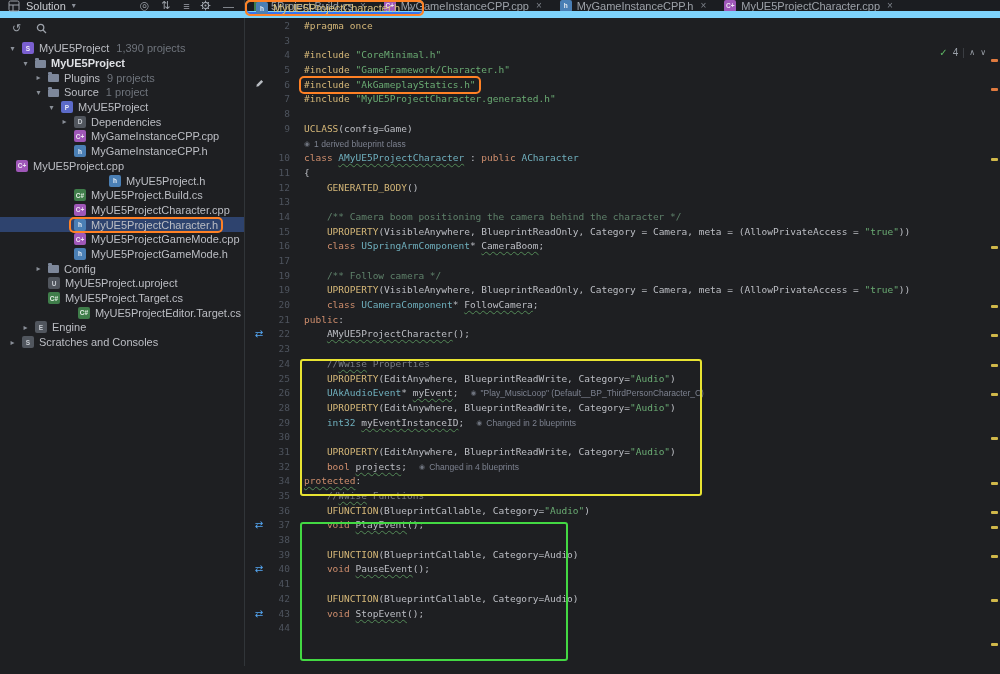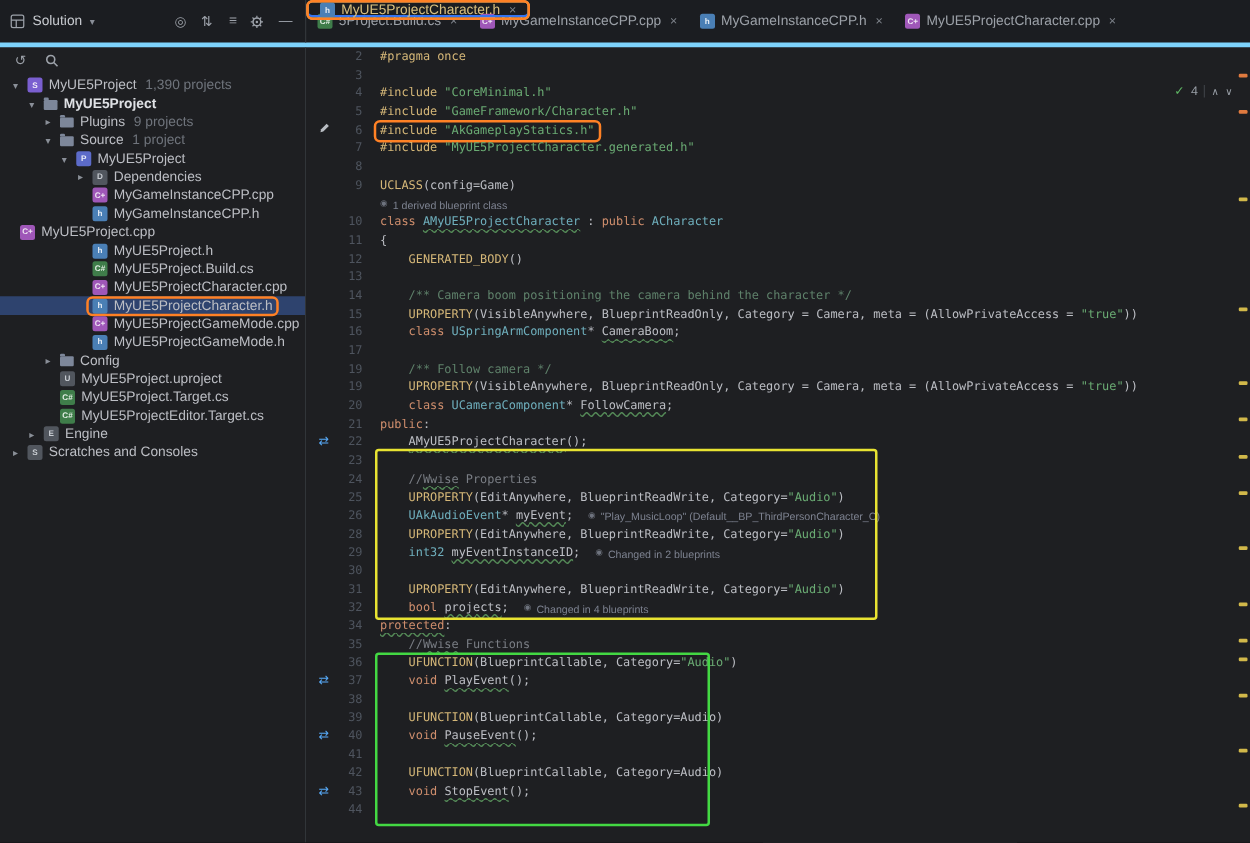--- a/index.html
+++ b/index.html
@@ -1,20 +1,20 @@
 <!DOCTYPE html>
 <html><head>
 <meta charset="utf-8">
 <style>
   *{margin:0;padding:0;box-sizing:border-box}
   html,body{width:1000px;height:674px;overflow:hidden;background:#141517}
   body{font-family:"Liberation Sans","DejaVu Sans",sans-serif;-webkit-font-smoothing:antialiased}
   .app{position:relative;width:1000px;height:674px;background:#1e1f22;color:#bcbec4;overflow:hidden}
   
-  .topbar{display:flex;height:38px;background:#1b1d21;border-bottom:4px solid #7dd3fc}
+  .topbar{display:flex;height:18px;background:#1b1d21;border-bottom:7px solid #7dd3fc}
   .sol{width:245px;flex:none;display:flex;align-items:center;gap:6px;padding:0 8px;border-right:1px solid #313539}
   .soltxt{font-size:11px;color:#c8cbd0}
   .caret{color:#8a8f98;font-size:8px}
   .spacer{flex:1}
   .tbi{color:#9da2aa;font-size:11px;width:15px;text-align:center;cursor:default}
   .gridic svg,.tbi svg{display:block}
   
   .tabs{flex:1;display:flex;align-items:stretch;overflow:hidden}
   .tab{display:flex;align-items:center;gap:5px;padding:0 9px;font-size:11px;color:#9ca1a8;white-space:nowrap;position:relative;cursor:default}
   .tab.active{color:#d9c07f;box-shadow:inset 0 -2px 0 #3574f0}
@@ -191,21 +191,21 @@
               <span class="tl">MyGameInstanceCPP.h</span>
             </span>
           </div>
           <div class="trow" style="">
             <span class="arr"></span>
             <span class="twrap">
               <span class="fic" style="background: rgb(159, 87, 184); color: rgb(238, 228, 242);">C+</span>
               <span class="tl">MyUE5Project.cpp</span>
             </span>
           </div>
-          <div class="trow" style="padding-left: 58px;">
+          <div class="trow" style="padding-left: 93px;">
             <span class="arr"></span>
             <span class="twrap">
               <span class="fic" style="background: rgb(74, 127, 181); color: rgb(230, 237, 245);">h</span>
               <span class="tl">MyUE5Project.h</span>
             </span>
           </div>
           <div class="trow" style="padding-left: 58px;">
             <span class="arr"></span>
             <span class="twrap">
               <span class="fic" style="background: rgb(63, 125, 74); color: rgb(227, 239, 229);">C#</span>
@@ -254,21 +254,21 @@
               <span class="tl">MyUE5Project.uproject</span>
             </span>
           </div>
           <div class="trow" style="padding-left: 32px;">
             <span class="arr"></span>
             <span class="twrap">
               <span class="fic" style="background: rgb(63, 125, 74); color: rgb(227, 239, 229);">C#</span>
               <span class="tl">MyUE5Project.Target.cs</span>
             </span>
           </div>
-          <div class="trow" style="padding-left: 32px;">
+          <div class="trow" style="padding-left: 32px; justify-content: flex-end;">
             <span class="arr"></span>
             <span class="twrap">
               <span class="fic" style="background: rgb(63, 125, 74); color: rgb(227, 239, 229);">C#</span>
               <span class="tl">MyUE5ProjectEditor.Target.cs</span>
             </span>
           </div>
           <div class="trow" style="padding-left: 19px;">
             <span class="arr">▸</span>
             <span class="twrap">
               <span class="fic" style="background: rgb(81, 86, 94); color: rgb(200, 204, 210);">E</span>

